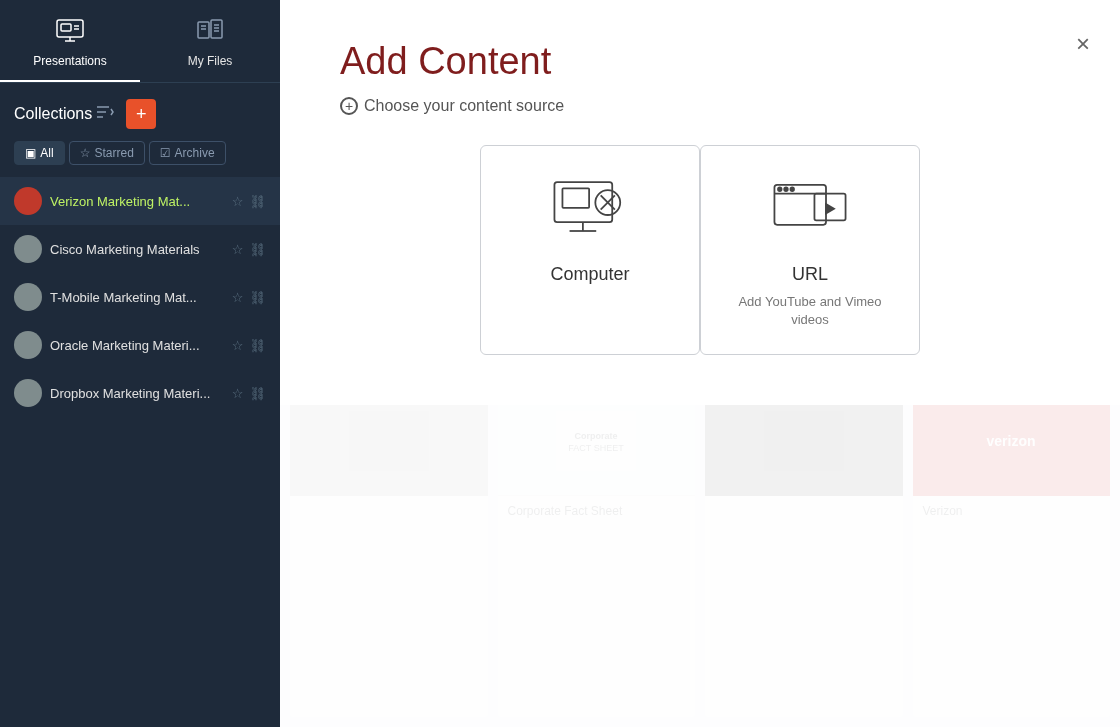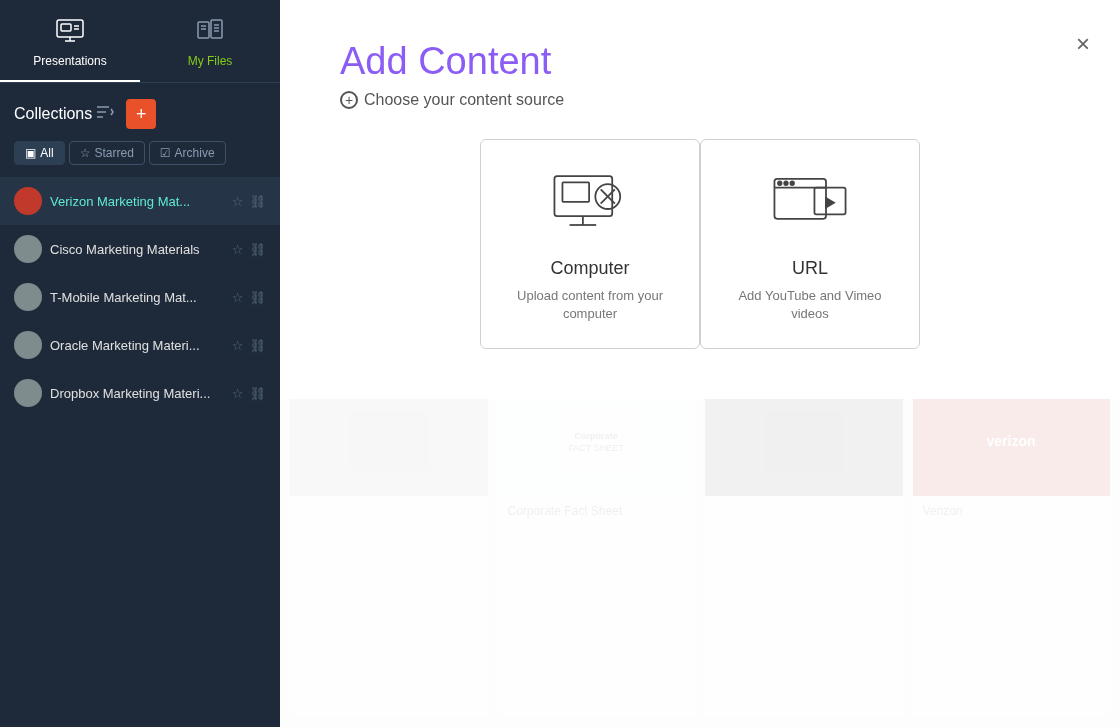--- a/index.html
+++ b/index.html
@@ -141,21 +141,21 @@
     .collection-name {
       flex: 1;
       font-size: 13px;
       color: #e0e0e0;
       white-space: nowrap;
       overflow: hidden;
       text-overflow: ellipsis;
     }
 
     .collection-name.highlight {
-      color: #5eead4;
+      color: #bef264;
     }
 
     .collection-actions {
       display: flex;
       gap: 6px;
       align-items: center;
     }
 
     .collection-icon {
       color: #5a7080;
@@ -184,22 +184,22 @@
 
     .modal-content {
       background: #fff;
       padding: 40px 60px 50px;
       position: relative;
     }
 
     .modal-title {
       font-size: 38px;
       font-weight: 300;
-      color: #8b5cf6;
-      margin-bottom: 8px;
+      color: #7f1d1d;
+      margin-bottom: 14px;
     }
 
     .modal-subtitle {
       font-size: 16px;
       color: #555;
       display: flex;
       align-items: center;
       gap: 6px;
     }
 
@@ -342,21 +342,21 @@
         <svg width="28" height="24" viewBox="0 0 28 24" fill="none" stroke="#8a9bb0" stroke-width="1.5">
           <rect x="2" y="4" width="11" height="16" rx="1"></rect>
           <rect x="15" y="2" width="11" height="18" rx="1"></rect>
           <line x1="5" y1="8" x2="10" y2="8"></line>
           <line x1="5" y1="11" x2="10" y2="11"></line>
           <line x1="18" y1="7" x2="23" y2="7"></line>
           <line x1="18" y1="10" x2="23" y2="10"></line>
           <line x1="18" y1="13" x2="23" y2="13"></line>
         </svg>
       </span>
-      <span style="color:#84cc16;font-size:12px;">My Files</span>
+      <span style="color:#e5e5e5;font-size:12px;">My Files</span>
     </div>
   </div>
 
   <div class="collections-header">
     <span class="collections-title">Collections</span>
     <div class="collections-actions">
       <button class="sort-btn">
         <svg width="18" height="14" viewBox="0 0 18 14" fill="none" stroke="#8a9bb0" stroke-width="1.5">
           <line x1="1" y1="2" x2="13" y2="2"></line>
           <line x1="1" y1="7" x2="10" y2="7"></line>
@@ -563,21 +563,20 @@
           <svg class="source-card-icon" viewBox="0 0 90 75" fill="none" stroke="#444" stroke-width="2">
             <rect x="5" y="5" width="65" height="45" rx="3"></rect>
             <line x1="37" y1="50" x2="37" y2="60"></line>
             <line x1="22" y1="60" x2="52" y2="60"></line>
             <rect x="14" y="12" width="30" height="22" rx="1"></rect>
             <circle cx="65" cy="28" r="14"></circle>
             <line x1="57" y1="20" x2="73" y2="36"></line>
             <line x1="73" y1="20" x2="57" y2="36"></line>
           </svg>
           <span class="source-card-title">Computer</span>
-          <span class="source-card-desc">Upload content from your computer</span>
         </div>
 
 
         <div class="source-card">
           <svg class="source-card-icon" viewBox="0 0 90 75" fill="none" stroke="#444" stroke-width="2">
             <rect x="5" y="8" width="58" height="45" rx="3"></rect>
             <line x1="5" y1="18" x2="63" y2="18"></line>
             <circle cx="11" cy="13" r="2" fill="#444"></circle>
             <circle cx="18" cy="13" r="2" fill="#444"></circle>
             <circle cx="25" cy="13" r="2" fill="#444"></circle>

